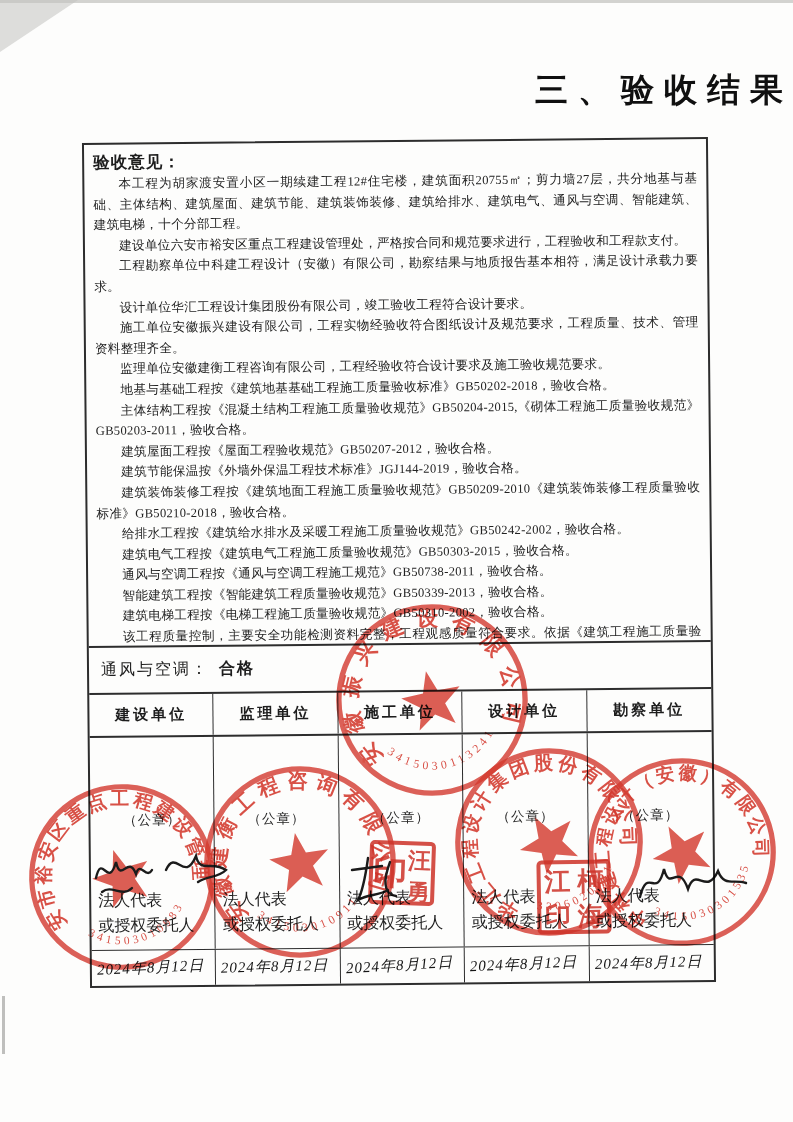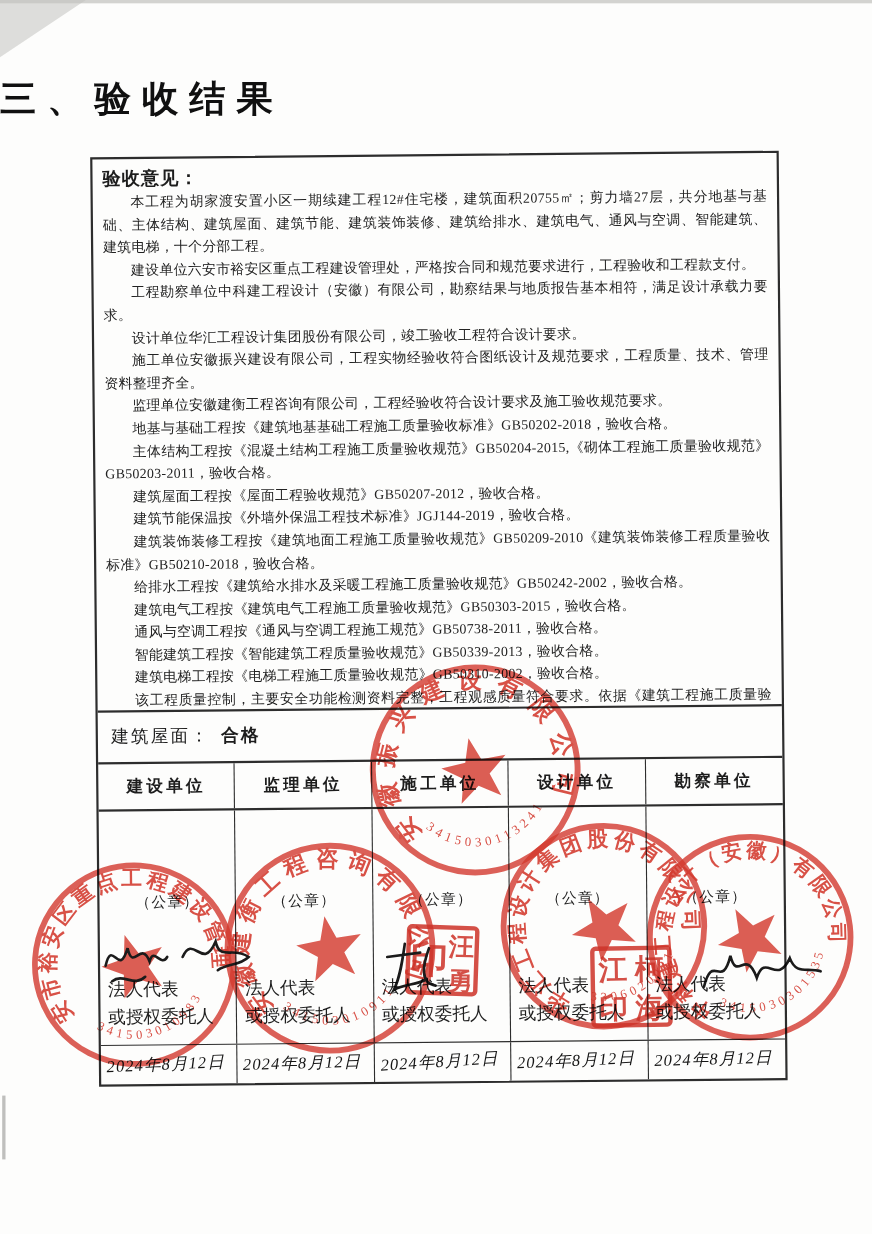--- a/index.html
+++ b/index.html
@@ -4,21 +4,21 @@
 <style>
   html,body{margin:0;padding:0;background:#e8e8e6;}
   .page{position:relative;width:793px;height:1122px;margin:0 auto;background:#fdfdfc;
         overflow:hidden;font-family:"Liberation Serif","DejaVu Serif",serif;color:#1d1d1d;}
   
   .art-topline{position:absolute;top:0;left:0;right:0;height:3px;background:#c8c8c4;opacity:.8;}
   .art-corner{position:absolute;top:0;left:0;width:0;height:0;
               border-top:52px solid #c3c3bf;border-right:78px solid transparent;opacity:.55;}
   .art-leftmark{position:absolute;left:2px;top:996px;width:3px;height:58px;background:#8d8d88;opacity:.55;}
 
-  .title{position:absolute;top:68px;left:0;width:100%;text-align:left;
+  .title{position:absolute;top:68px;left:0;width:100%;text-align:right;
          font-size:33px;font-weight:bold;letter-spacing:10px;color:#101010;}
 
   .doc{position:absolute;left:86px;top:140px;width:626px;height:845px;
        border:2px solid #2d2d2d;box-sizing:border-box;background:transparent;
        transform:rotate(-0.55deg);display:flex;flex-direction:column;}
 
   .opinion{flex:0 0 501px;padding:6px 9px 0 9px;box-sizing:border-box;overflow:hidden;}
   .opinion-heading{font-size:16.5px;font-weight:bold;letter-spacing:1px;line-height:23px;}
   .opinion p{margin:0;text-indent:2em;font-size:12.6px;line-height:20.6px;
              text-align:justify;letter-spacing:.3px;color:#222;}
@@ -88,21 +88,21 @@
           <p>给排水工程按《建筑给水排水及采暖工程施工质量验收规范》GB50242-2002，验收合格。</p>
           <p>建筑电气工程按《建筑电气工程施工质量验收规范》GB50303-2015，验收合格。</p>
           <p>通风与空调工程按《通风与空调工程施工规范》GB50738-2011，验收合格。</p>
           <p>智能建筑工程按《智能建筑工程质量验收规范》GB50339-2013，验收合格。</p>
           <p>建筑电梯工程按《电梯工程施工质量验收规范》GB50310-2002，验收合格。</p>
           <p>该工程质量控制，主要安全功能检测资料完整，工程观感质量符合要求。依据《建筑工程施工质量验收统一标准》GB50300-2013，该工程评定合格。</p>
         </div>
     </section>
 
     <section class="conclusion">
-      <span>建筑屋面：</span>
+      <span>通风与空调：</span>
       <span class="val">合格</span>
     </section>
 
     <div class="u-head" id="unit-headers">
         <div class="cell">建设单位</div>
         <div class="cell">监理单位</div>
         <div class="cell">施工单位</div>
         <div class="cell">设计单位</div>
         <div class="cell">勘察单位</div>
       </div>

